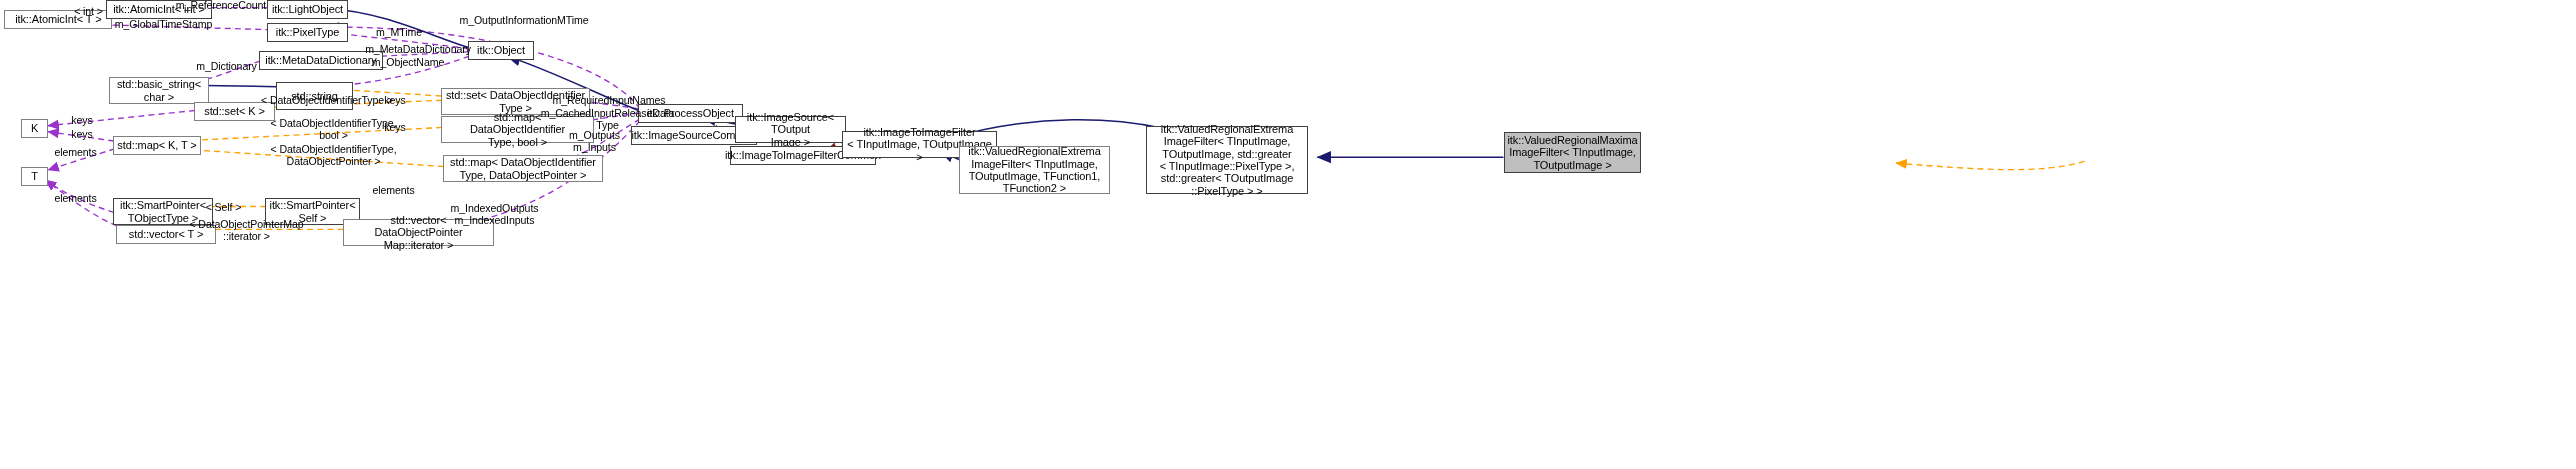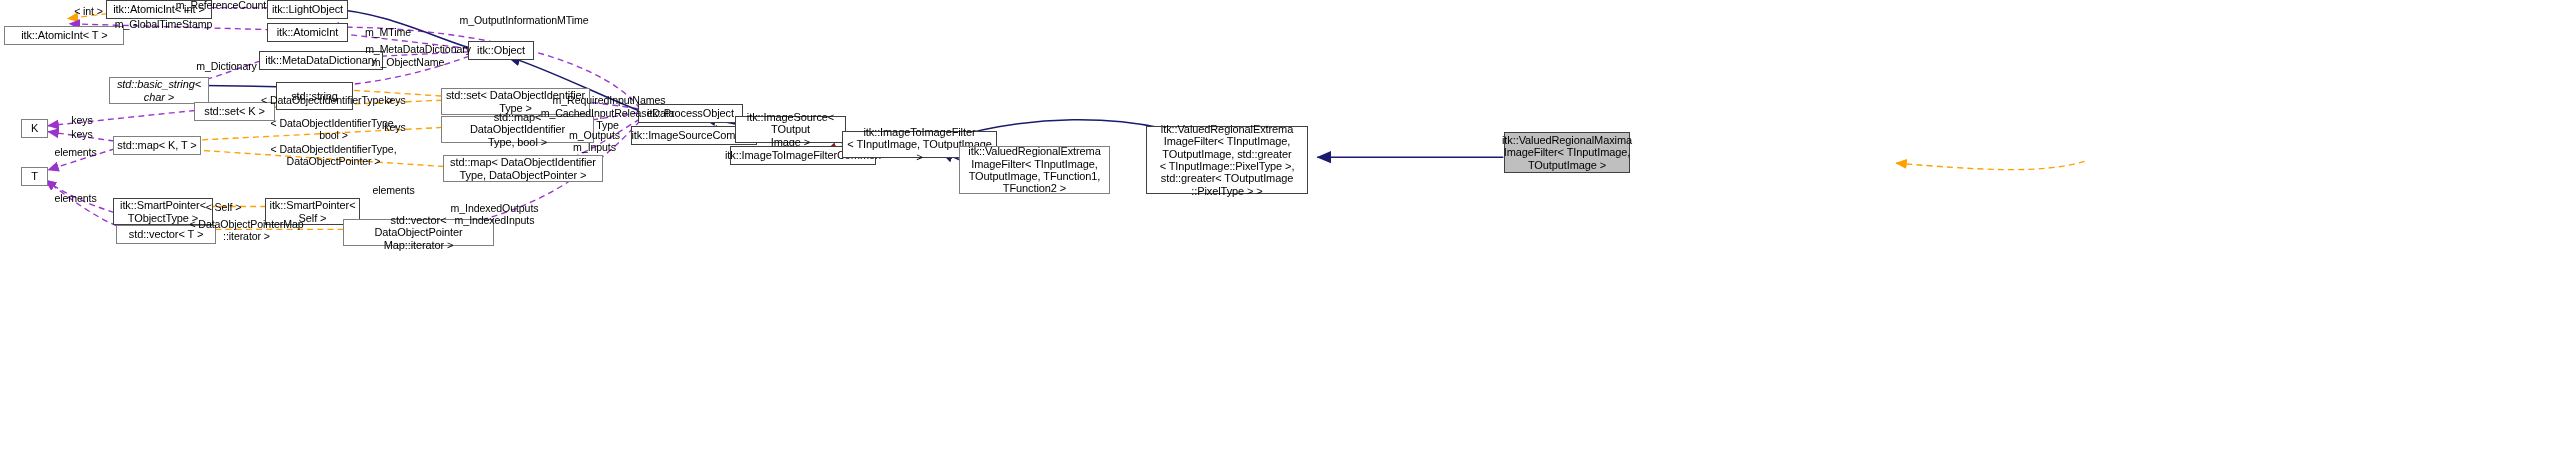--- a/index.html
+++ b/index.html
@@ -149,33 +149,33 @@
       <path d="M990,172 L968,180" stroke="#8b1a1a" marker-end="url(#arrowRed)"></path>
 
       <path d="M1128,188 L1105,178" stroke="#1a1a6e" marker-end="url(#arrowBlue)"></path>
 
       <path d="M1451,180 C1330,120 1180,140 1105,167" stroke="#1a1a6e" marker-end="url(#arrowBlue)"></path>
 
       <path d="M1768,185 L1549,185" stroke="#1a1a6e" marker-end="url(#arrowBlue)"></path>
     </g>
   </svg>
 
-  <div class="node" style="left:4.3px; top:10.2px; width:120px; height:18.7px;margin-top:16px;">itk::AtomicInt&lt; T &gt;</div>
+  <div class="node" style="left:4.3px; top:10.2px; width:108px; height:18.7px;">itk::AtomicInt&lt; T &gt;</div>
 
   <div class="node bold" style="left:106px; top:0px; width:106px; height:18.7px;">itk::AtomicInt&lt; int &gt;</div>
 
   <div class="node bold" style="left:267px; top:0px; width:81px; height:18.7px;">itk::LightObject</div>
 
-  <div class="node bold" style="left:267px; top:23px; width:81px; height:18.7px;">itk::AtomicInt</div>
+  <div class="node bold" style="left:267px; top:23px; width:81px; height:18.7px;">itk::PixelType</div>
 
   <div class="node bold" style="left:259px; top:51px; width:124px; height:18.7px;">itk::MetaDataDictionary</div>
 
   <div class="node bold" style="left:468px; top:41px; width:66px; height:18.7px;">itk::Object</div>
 
-  <div class="node" style="left:109px; top:77px; width:100px; height:27px;font-style:italic;">std::basic_string&lt;
+  <div class="node" style="left:109px; top:77px; width:100px; height:27px;">std::basic_string&lt;
 char &gt;</div>
 
   <div class="node bold" style="left:276px; top:82px; width:77px; height:28px;">std::string</div>
 
   <div class="node" style="left:441px; top:88px; width:149px; height:27px;">std::set&lt; DataObjectIdentifier
 Type &gt;</div>
 
   <div class="node" style="left:194px; top:102px; width:81px; height:18.7px;">std::set&lt; K &gt;</div>
 
   <div class="node" style="left:21px; top:119px; width:27px; height:18.7px;">K</div>
@@ -207,21 +207,21 @@
 TOutputImage, TFunction1,
 TFunction2 &gt;</div>
 
   <div class="node bold" style="left:1146px; top:126px; width:162px; height:68px;">itk::ValuedRegionalExtrema
 ImageFilter&lt; TInputImage,
 TOutputImage, std::greater
 &lt; TInputImage::PixelType &gt;,
 std::greater&lt; TOutputImage
 ::PixelType &gt; &gt;</div>
 
-  <div class="node highlight" style="left:1504px; top:132px; width:126px; height:41px;">itk::ValuedRegionalMaxima
+  <div class="node highlight" style="left:1504px; top:132px; width:137px; height:41px;">itk::ValuedRegionalMaxima
 ImageFilter&lt; TInputImage,
 TOutputImage &gt;</div>
 
   <div class="node bold" style="left:113px; top:198px; width:100px; height:27px;">itk::SmartPointer&lt;
 TObjectType &gt;</div>
 
   <div class="node bold" style="left:265px; top:198px; width:95px; height:27px;">itk::SmartPointer&lt;
 Self &gt;</div>
 
   <div class="node" style="left:116px; top:225px; width:100px; height:18.7px;">std::vector&lt; T &gt;</div>
@@ -230,21 +230,21 @@
 Map::iterator &gt;</div>
 
   <div class="edge-label" style="left:70px; top:5.1px; width:37px;">&lt; int &gt;</div>
 
   <div class="edge-label" style="left:174px; top:-0.9px; width:94px;">m_ReferenceCount</div>
 
   <div class="edge-label" style="left:109px; top:18px; width:109px;">m_GlobalTimeStamp</div>
 
   <div class="edge-label" style="left:449px; top:13.6px; width:150px;">m_OutputInformationMTime</div>
 
-  <div class="edge-label" style="left:360px; top:25.5px; width:56px;text-align:center;">m_MTime</div>
+  <div class="edge-label" style="left:371px; top:25.5px; width:56px;text-align:center;">m_MTime</div>
 
   <div class="edge-label" style="left:357px; top:43px; width:122px;">m_MetaDataDictionary</div>
 
   <div class="edge-label" style="left:364px; top:56px; width:88px;">m_ObjectName</div>
 
   <div class="edge-label" style="left:189px; top:60px; width:75px;">m_Dictionary</div>
 
   <div class="edge-label" style="left:246px; top:94px; width:162px;">&lt; DataObjectIdentifierType &gt;</div>
 
   <div class="edge-label" style="left:65px; top:114px; width:34px;">keys</div>

